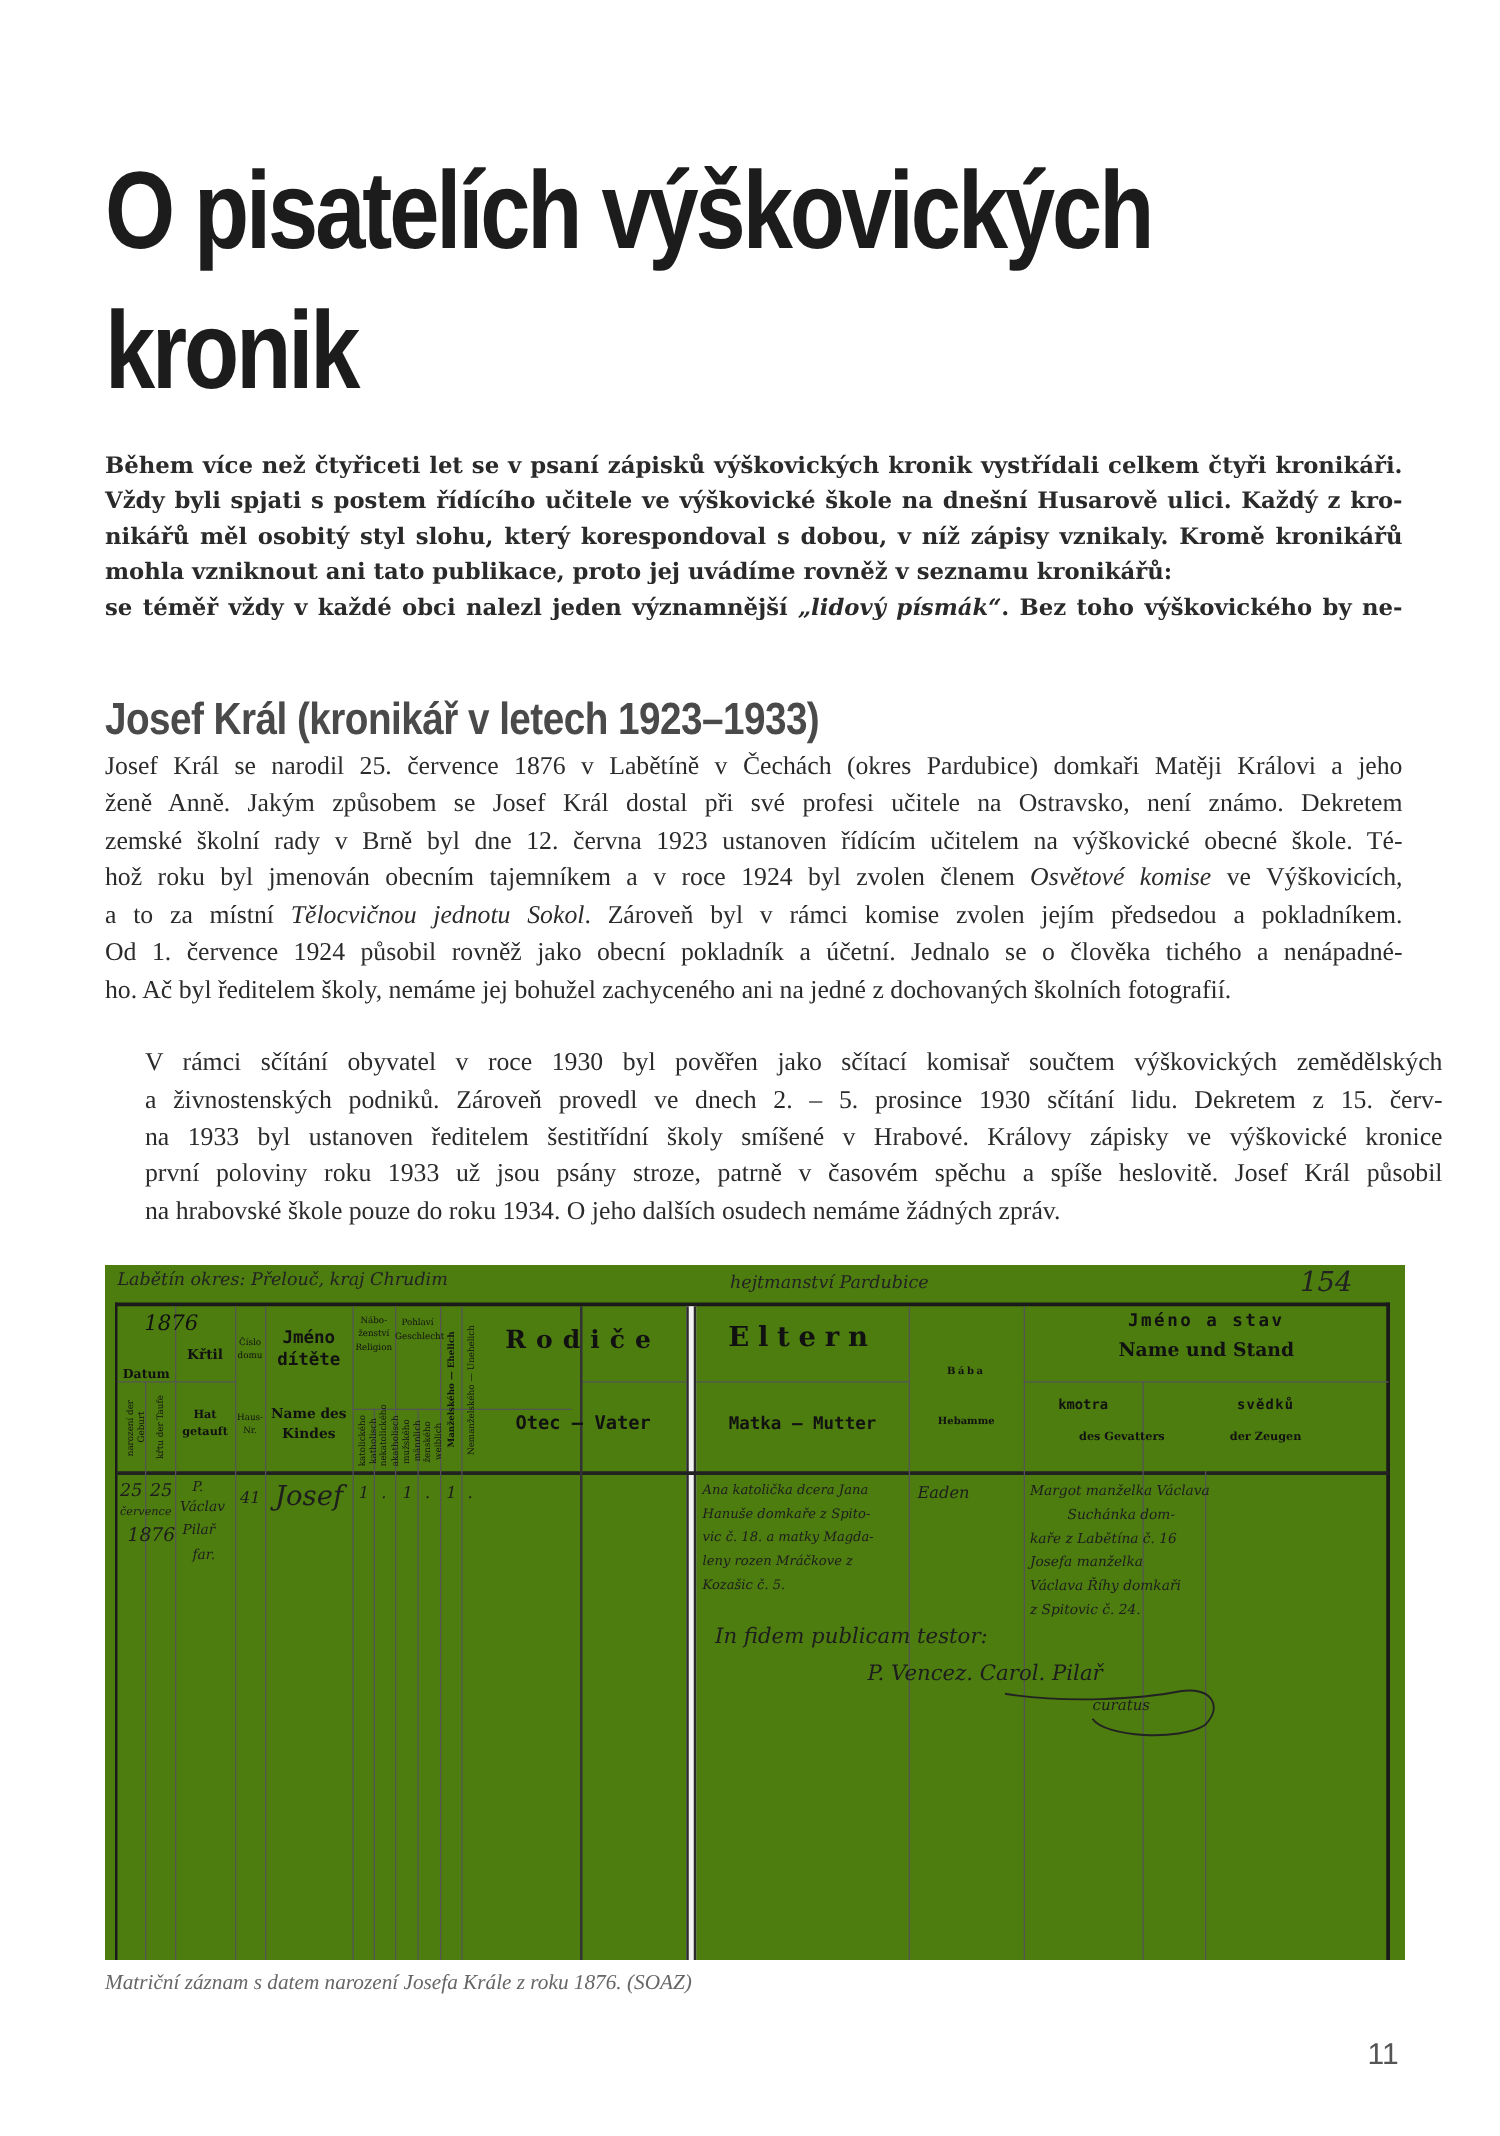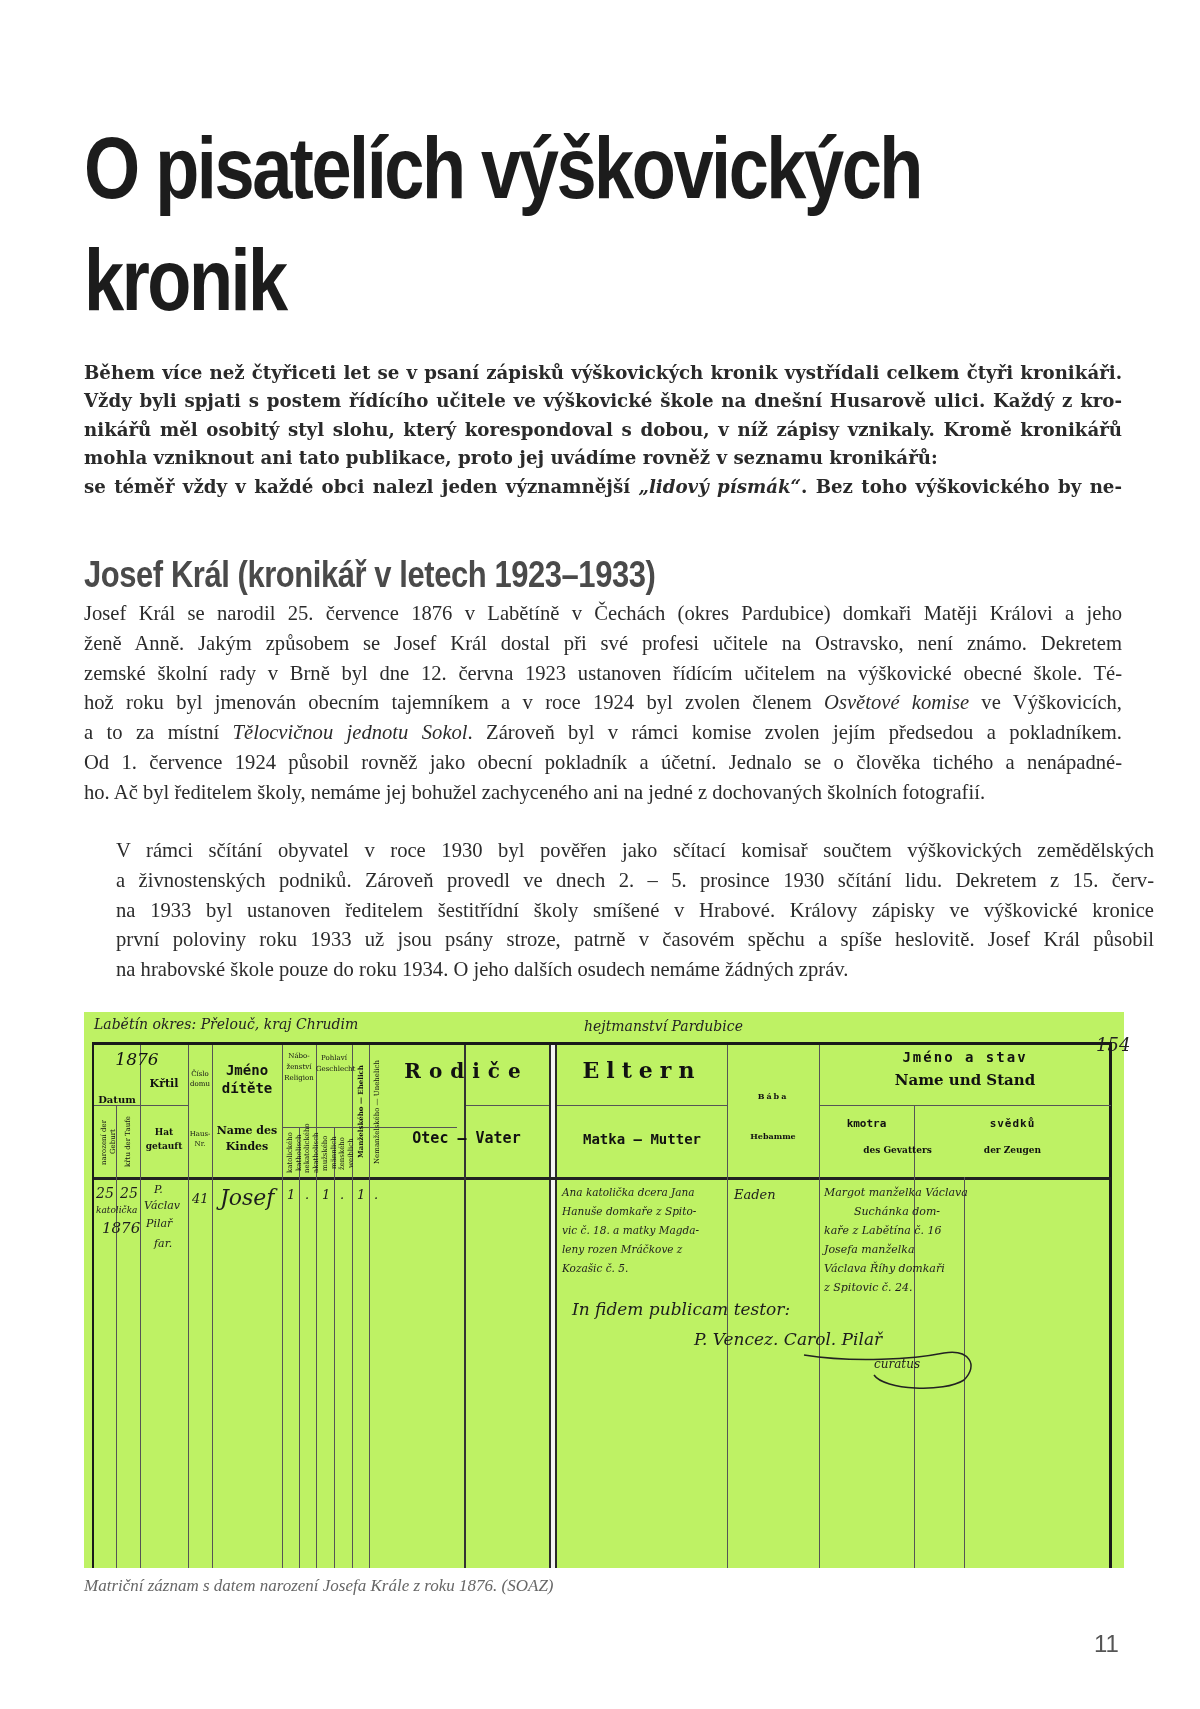--- a/index.html
+++ b/index.html
@@ -36,21 +36,21 @@
     font-family: "Liberation Serif", serif;
     font-size: 20.6px; line-height: 29.8px; color: #2b2b2b; margin: 0;
   }
   .para em { font-style: italic; }
   .para-1 { top: 599px; }
   .para-2 { top: 836px; margin-left: 32px; }
 
   
   .figure {
     position: absolute; left: 84px; top: 1012px; width: 1040px; height: 556px;
-    background: #bef264;
+    background: #4d7c0f;
   }
   .reg-note {
     position: absolute; font-family: "DejaVu Serif", serif; font-style: italic;
     font-size: 15px; color: #222; white-space: nowrap;
   }
   .reg-frame { position: absolute; left: 8px; top: 30px; width: 1020px; height: 526px;
     border-left: 2px solid #1a1a1a; border-right: 3px solid #1a1a1a; border-top: 3px solid #1a1a1a; box-sizing: border-box; }
   .reg-divider { position: absolute; top: 0; bottom: 0; left: 455px; width: 8px;
     border-left: 2px solid #2a2a2a; border-right: 2px solid #2a2a2a; background: #f3f3f3; box-sizing: border-box; }
   .reg-hline { position: absolute; height: 0; border-top: 3px solid #222; }
@@ -108,21 +108,21 @@
   <span class="line">V rámci sčítání obyvatel v roce 1930 byl pověřen jako sčítací komisař součtem výškovických zemědělských</span>
   <span class="line">a živnostenských podniků. Zároveň provedl ve dnech 2. – 5. prosince 1930 sčítání lidu. Dekretem z 15. červ-</span>
   <span class="line">na 1933 byl ustanoven ředitelem šestitřídní školy smíšené v Hrabové. Královy zápisky ve výškovické kronice</span>
   <span class="line">první poloviny roku 1933 už jsou psány stroze, patrně v časovém spěchu a spíše heslovitě. Josef Král působil</span>
   <span class="line last">na hrabovské škole pouze do roku 1934. O jeho dalších osudech nemáme žádných zpráv.</span>
 </div>
 
 <div class="figure">
   <span class="reg-note" style="left:10px; top:4px; font-size:14px;">Labětín okres: Přelouč, kraj Chrudim</span>
   <span class="reg-note" style="left:500px; top:6px; font-size:14px;">hejtmanství Pardubice</span>
-  <span class="reg-note" style="left:1012px; top:2px; font-size:18px;margin-top:20px;">154</span>
+  <span class="reg-note" style="left:956px; top:2px; font-size:22px;">154</span>
 
   <div class="reg-frame">
     <div class="reg-divider"></div>
 
     <div class="reg-hline thin" style="left:0; width:94px; top:60px;"></div>
     <div class="reg-hline thin" style="left:188px; width:175px; top:82px;"></div>
     <div class="reg-hline thin" style="left:370px; width:85px; top:60px;"></div>
     <div class="reg-hline thin" style="left:463px; width:170px; top:60px;"></div>
     <div class="reg-hline thin" style="left:725px; width:292px; top:60px;"></div>
     <div class="reg-hline" style="left:0; width:1017px; top:132px;"></div>
@@ -170,21 +170,21 @@
     <span class="hdr bold" style="left:633px; top:86px; width:92px; font-size:8px;">Hebamme</span>
     <span class="hdr sans" style="left:725px; top:4px; width:292px; font-size:14px; letter-spacing:2px;">Jméno a stav</span>
     <span class="hdr bold" style="left:725px; top:26px; width:292px; font-size:15px;">Name und Stand</span>
     <span class="hdr sans" style="left:725px; top:72px; width:95px; font-size:11px;">kmotra</span>
     <span class="hdr bold" style="left:756px; top:100px; width:95px; font-size:9px;">des Gevatters</span>
     <span class="hdr sans" style="left:820px; top:72px; width:197px; font-size:11px; letter-spacing:1px;">svědků</span>
     <span class="hdr bold" style="left:820px; top:100px; width:197px; font-size:9px;">der Zeugen</span>
 
     <span class="hand" style="left:2px; top:140px; font-size:14px;">25</span>
     <span class="hand" style="left:26px; top:140px; font-size:14px;">25</span>
-    <span class="hand" style="left:2px; top:160px; font-size:9px;">katolička</span>
+    <span class="hand" style="left:2px; top:160px; font-size:9px;">července</span>
     <span class="hand" style="left:8px; top:174px; font-size:15px;">1876</span>
     <span class="hand" style="left:60px; top:138px; font-size:11px;">P.</span>
     <span class="hand" style="left:50px; top:154px; font-size:11px;">Václav</span>
     <span class="hand" style="left:52px; top:172px; font-size:11px;">Pilař</span>
     <span class="hand" style="left:60px; top:192px; font-size:11px;">far.</span>
     <span class="hand" style="left:98px; top:146px; font-size:13px;">41</span>
     <span class="hand" style="left:126px; top:140px; font-size:22px;">Josef</span>
     <span class="hand" style="left:193px; top:142px; font-size:13px;">1</span>
     <span class="hand" style="left:211px; top:142px; font-size:13px;">.</span>
     <span class="hand" style="left:228px; top:142px; font-size:13px;">1</span>

